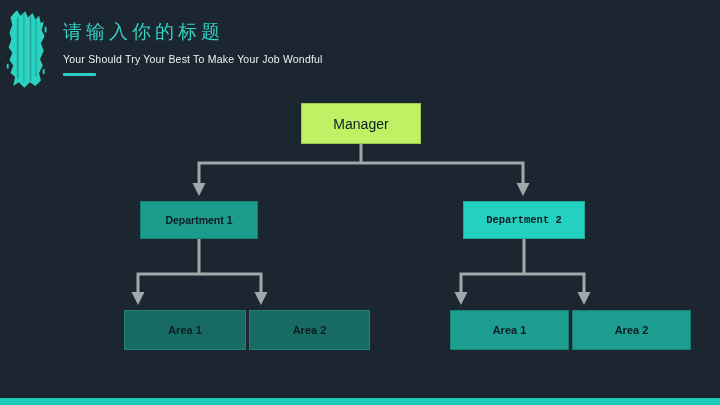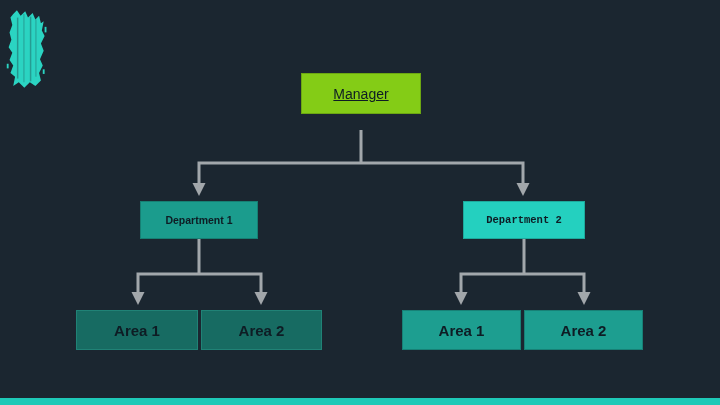--- a/index.html
+++ b/index.html
@@ -52,30 +52,29 @@
     position: absolute;
     display: flex;
     align-items: center;
     justify-content: center;
     color: #0e1c24;
     box-shadow: inset 0 0 0 1px rgba(0,0,0,0.18);
   }
   .node .label { pointer-events: none; }
 
   .manager {
-    left: 301px; top: 73px; width: 120px; height: 41px;
-    background: #84cc16;
+    left: 301px; top: 103px; width: 120px; height: 41px;
+    background: #bef264;
     font-size: 14px;
-    text-decoration: underline;
   }
   .dept { font-size: 10.5px; font-weight: 600; }
   .dept-1 { left: 140px; top: 201px; width: 118px; height: 38px; background: #1b9c8d; }
   .dept-2 { left: 463px; top: 201px; width: 122px; height: 38px; background: #24d0bf; font-family: Liberation Mono, monospace; }
 
-  .area { font-size: 15px; font-weight: 600; }
+  .area { font-size: 11px; font-weight: 600; margin-left: 48px; }
   .area-l1 { left: 76px;  top: 310px; width: 122px; height: 40px; background: #176b62; box-shadow: inset 0 0 0 1px rgba(60,200,180,0.25); }
   .area-l2 { left: 201px; top: 310px; width: 121px; height: 40px; background: #176b62; box-shadow: inset 0 0 0 1px rgba(60,200,180,0.25); }
   .area-r1 { left: 402px; top: 310px; width: 119px; height: 40px; background: #1d9e90; }
   .area-r2 { left: 524px; top: 310px; width: 119px; height: 40px; background: #1d9e90; }
 
   .connectors {
     position: absolute;
     left: 0; top: 0;
     width: 720px; height: 405px;
     pointer-events: none;
@@ -98,20 +97,25 @@
     <path fill="#2bd4c2" d="M10,6 L14,2 L18,8 L23,3 L26,10 L31,5 L34,12 L38,8 L40,16 L43,14 L41,24 L44,30 L40,38 L43,46 L39,55 L42,62 L38,70 L40,78 L34,84 L28,80 L22,86 L16,80 L10,84 L12,74 L7,70 L10,62 L6,56 L9,48 L5,42 L8,34 L6,26 L9,18 L7,10 Z"></path>
     <rect x="14" y="10" width="1.6" height="66" fill="#1b2630" opacity="0.35"></rect>
     <rect x="21" y="6" width="1.2" height="74" fill="#1b2630" opacity="0.28"></rect>
     <rect x="28" y="9" width="1.6" height="70" fill="#1b2630" opacity="0.32"></rect>
     <rect x="34" y="12" width="1.2" height="62" fill="#1b2630" opacity="0.28"></rect>
     <rect x="44" y="20" width="2" height="6" fill="#2bd4c2"></rect>
     <rect x="3" y="60" width="2" height="5" fill="#2bd4c2"></rect>
     <rect x="42" y="66" width="2" height="5" fill="#2bd4c2"></rect>
   </svg>
 
+  <div class="header-text">
+    <div class="slide-title">请输入你的标题</div>
+    <div class="slide-subtitle">Your Should Try Your Best To Make Your Job Wondful</div>
+    <div class="title-underline"></div>
+  </div>
 
   <svg class="connectors" viewBox="0 0 720 405" aria-hidden="true">
     <g stroke="#a2a7ab" stroke-width="3" fill="none">
       <path d="M361,130 L361,163 M197.5,163 L524.5,163 M199,163 L199,185 M523,163 L523,185"></path>
     </g>
     <g fill="#a2a7ab" stroke="none">
       <polygon points="192.5,183 205.5,183 199,196"></polygon>
       <polygon points="516.5,183 529.5,183 523,196"></polygon>
     </g>
     <g stroke="#a2a7ab" stroke-width="3" fill="none">

